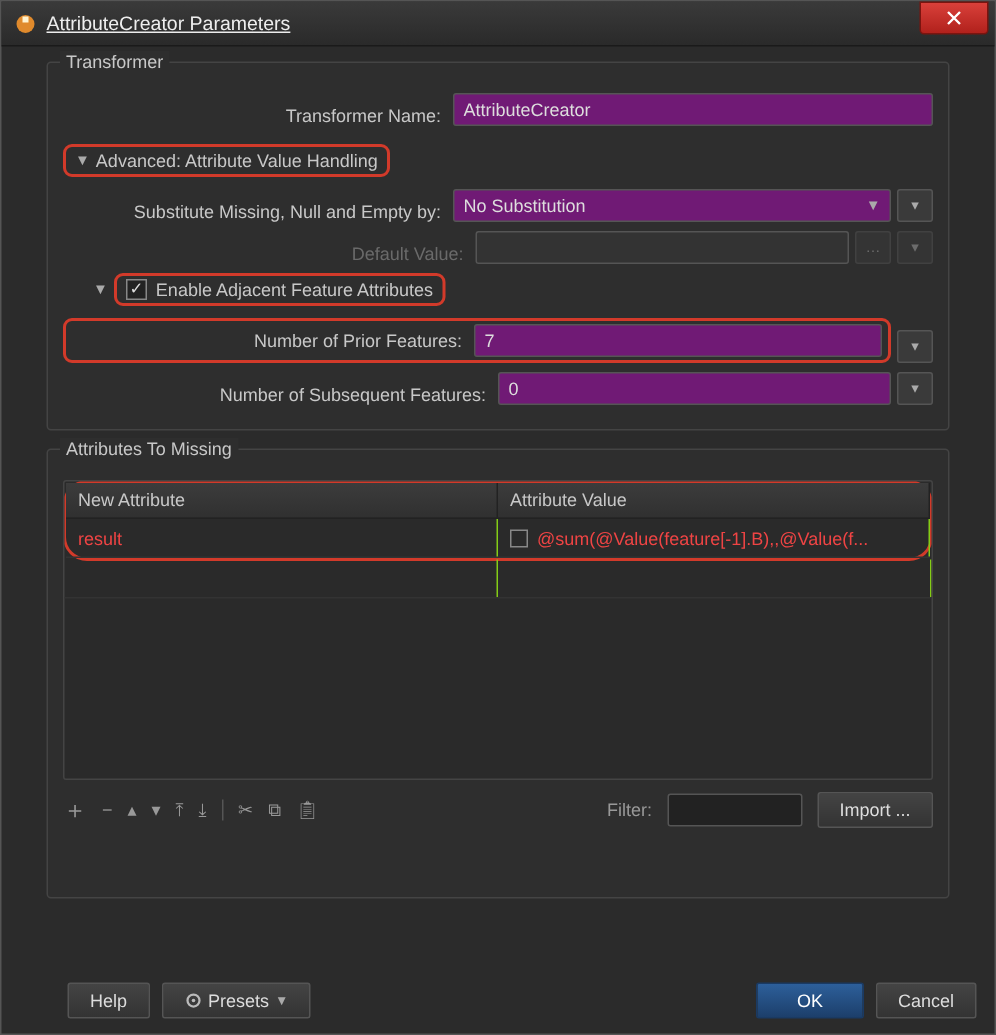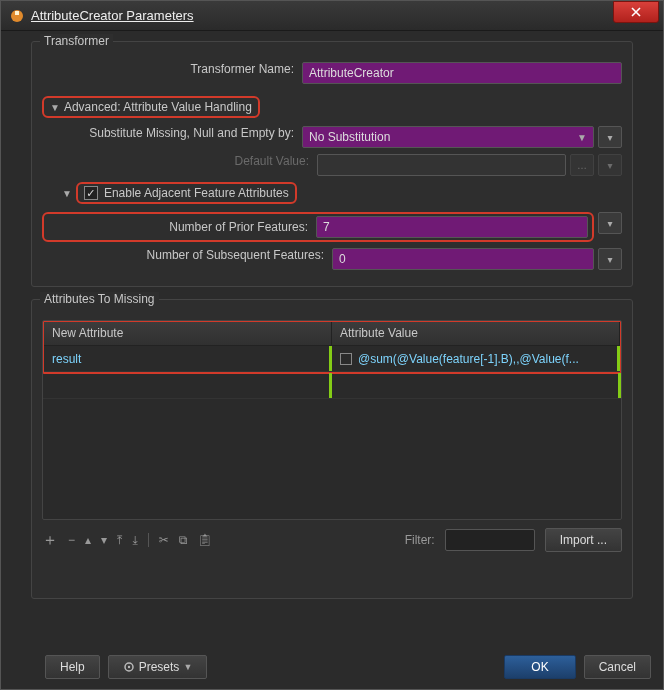--- a/index.html
+++ b/index.html
@@ -6,43 +6,43 @@
   body { background: #000; width: 664px; height: 690px; overflow: hidden; }
   .window { width: 664px; height: 690px; background: #2b2b2b; border: 1px solid #555; position: relative; }
   .titlebar { height: 30px; background: linear-gradient(#3a3a3a,#2a2a2a); display: flex; align-items: center; padding: 0 0 0 8px; color: #ddd; border-bottom: 1px solid #1a1a1a; }
   .titlebar .icon { width: 16px; height: 16px; margin-right: 6px; }
   .titlebar .title { flex: 1; font-size: 13px; color: #eee; text-decoration: underline; }
   .close-btn { width: 46px; height: 22px; background: linear-gradient(#d9403a,#b1211c); border: 1px solid #7a140f; border-radius: 0 0 3px 3px; display: flex; align-items: center; justify-content: center; margin-right: 4px; margin-top:-8px; }
   .close-btn svg { width: 10px; height: 10px; }
   .content { padding: 10px 30px; color: #c8c8c8; }
   .groupbox { border: 1px solid #444; border-radius: 3px; margin-bottom: 12px; padding: 14px 10px 10px 10px; position: relative; background: #2e2e2e; }
   .groupbox .legend { position: absolute; top: -8px; left: 8px; background: #2e2e2e; padding: 0 4px; font-size: 12px; color: #c8c8c8; }
-  .row { display: flex; align-items: flex-start; margin: 6px 0; }
+  .row { display: flex; align-items: flex-end; margin: 6px 0; }
   .row .lbl { width: 260px; text-align: right; padding-right: 8px; color: #c8c8c8; }
   .row .lbl.indent1 { width: 275px; }
   .row .lbl.indent2 { width: 290px; }
   .row .lbl.disabled { color: #6a6a6a; }
   input[type=text].field, .combo {
     flex: 1; height: 22px; background: #701a75; border: 1px solid #555; color: #ddd; padding: 0 6px; border-radius: 2px;
   }
   input[type=text].field:disabled { background: #333; color: #666; }
   .combo { display: flex; align-items: center; justify-content: space-between; }
   .combo .arrow { color: #aaa; font-size: 10px; }
   .sqbtn { width: 24px; height: 22px; background: #3a3a3a; border: 1px solid #555; margin-left: 4px; border-radius: 2px; display:flex; align-items:center; justify-content:center; color:#aaa; font-size:10px;}
   .disclosure { display: flex; align-items: center; cursor: default; margin: 4px 0 8px 0;}
   .disclosure .tri { color: #aaa; margin-right: 4px; font-size: 10px; }
   .checkbox { width: 14px; height: 14px; border: 1px solid #888; background: #222; margin-right: 6px; display:inline-flex; align-items:center; justify-content:center; color:#ddd; font-size:11px; line-height:1;}
   .redring { border: 2px solid #d23a2a; border-radius: 6px; padding: 2px 6px; display:inline-flex; align-items:center;}
   .table-area { margin-top: 6px; }
   .table { border: 1px solid #444; background: #2a2a2a; height: 200px; overflow: hidden; border-radius: 2px;}
   .thead { display: flex; height: 24px; background: linear-gradient(#3c3c3c,#303030); border-bottom: 1px solid #222;}
   .th { flex: 1; padding: 4px 8px; color: #c8c8c8; border-right: 1px solid #222; }
   .trow { display: flex; height: 26px; border-bottom: 1px solid #333; }
-  .td { flex: 1; padding: 4px 8px; color: #7dd3fc; border-right: 3px solid #84cc16; display:flex; align-items:center; gap:6px; overflow:hidden; white-space:nowrap; text-overflow:ellipsis;}
-  .row-ring { border: 2px solid #d23a2a; border-radius: 3px; margin: -1px; }
+  .td { flex: 1; padding: 4px 8px; color: #ef4444; border-right: 1px solid #84cc16; display:flex; align-items:center; gap:6px; overflow:hidden; white-space:nowrap; text-overflow:ellipsis;}
+  .row-ring { border: 2px solid #d23a2a; border-radius: 16px; margin: -1px; }
   .toolbar { display: flex; align-items: center; gap: 10px; margin-top: 8px; color: #999; }
   .toolbar .sep { width:1px; height:14px; background:#555; }
   .toolbar .spacer { flex: 1; }
   .btn { height: 24px; padding: 0 14px; background: linear-gradient(#444,#333); border: 1px solid #555; color: #ddd; border-radius: 2px; display:inline-flex; align-items:center; gap:4px;}
   .btn.primary { background: linear-gradient(#2d5f9a,#1c3f6b); border-color:#1a3a63; color:#fff; padding: 0 26px;}
   .footer { position: absolute; bottom: 10px; left: 12px; right: 12px; display: flex; align-items: center; gap: 8px; margin-left: 32px; }
   .footer .spacer { flex:1; }
   .tiny-icon { width:12px; height:12px; border:1px solid #888; display:inline-block;}
   .filterbox { width: 90px; height: 22px; background:#222; border:1px solid #555; border-radius:2px;}
 </style>

